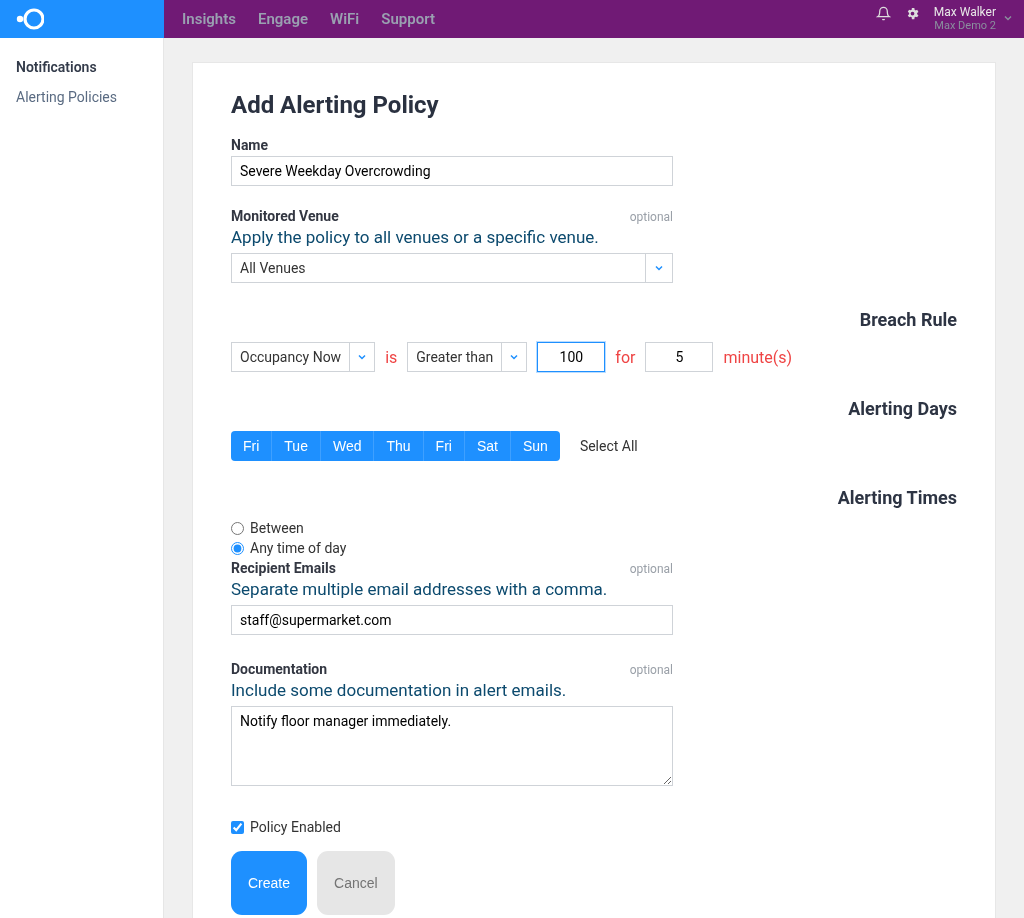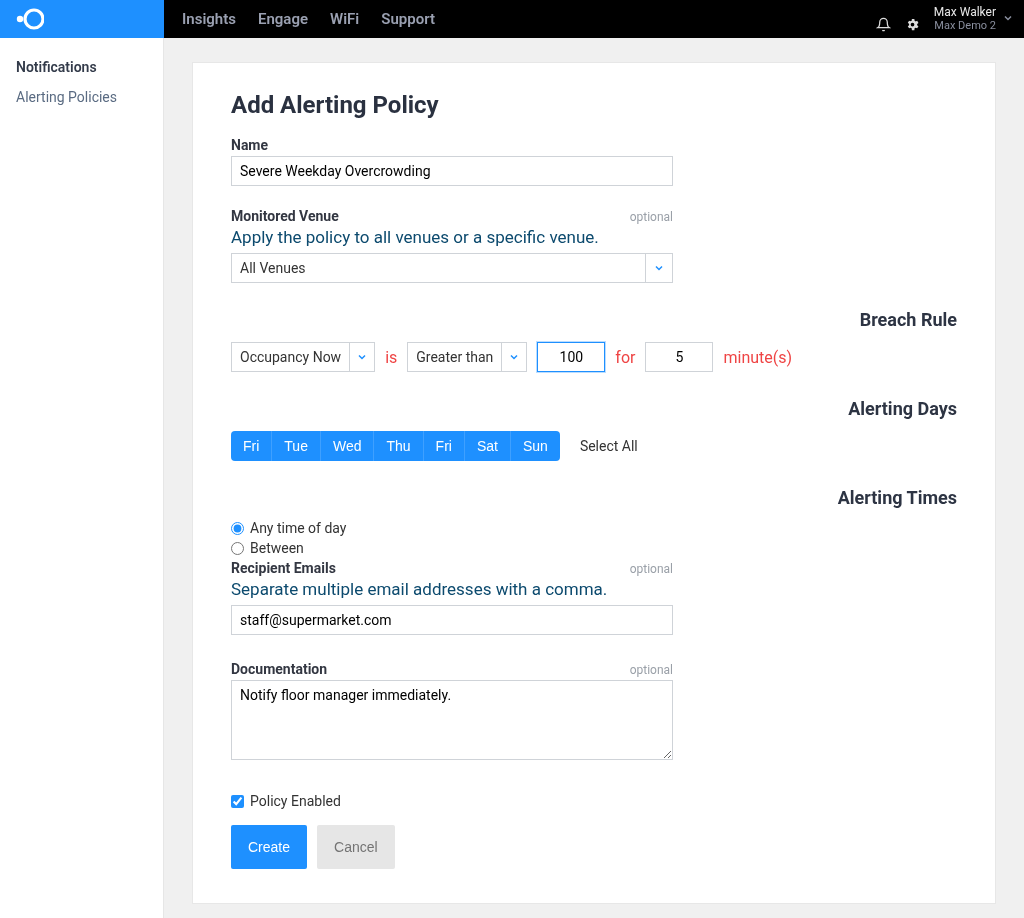--- a/index.html
+++ b/index.html
@@ -11,21 +11,21 @@
     width: 1024px;
     height: 918px;
     overflow: hidden;
   }
 
   
   .topbar {
     display: flex;
     align-items: center;
     height: 38px;
-    background: #000000;
+    background: #701a75;
     color: #b0b0b0;
   }
   .logo-block {
     width: 164px;
     height: 38px;
     background: #1e90ff;
     display: flex;
     align-items: center;
     justify-content: flex-start;
     padding-left: 14px;
@@ -39,21 +39,21 @@
     flex: 1;
   }
   .topnav-item {
     color: #9aa0b1;
     font-size: 15px;
     font-weight: 600;
     cursor: pointer;
   }
   .topnav-right {
     display: flex;
-    align-items: flex-end;
+    align-items: flex-start;
     gap: 14px;
     padding-right: 10px;
   }
   .icon-btn { color: #ddd; cursor: pointer; display:flex; align-items:center; }
   .user-block {
     display: flex;
     align-items: center;
     gap: 6px;
     cursor: pointer;
   }
@@ -197,22 +197,22 @@
     cursor:pointer;
   }
 
   
   .radio-row, .check-row { display:flex; align-items:center; gap:6px; margin-bottom:4px; font-size:14px; }
   .radio-row input, .check-row input { accent-color:#1e90ff; }
 
   
   .btn-row { display:flex; gap:10px; margin-top:16px; }
   .btn {
-    padding:13px 16px;
-    border-radius:2px;
+    padding:23px 16px;
+    border-radius:11px;
     border:1px solid transparent;
     font-size:14px;
     cursor:pointer;
     text-align:right;
   }
   .btn-primary { background:#1e90ff; color:#fff; }
   .btn-secondary { background:#e6e6e6; color:#747474; }
 
   .wide442 { max-width:442px; }
 </style>
@@ -328,42 +328,43 @@
           <button class="day-btn">Thu</button>
           <button class="day-btn">Fri</button>
           <button class="day-btn">Sat</button>
           <button class="day-btn">Sun</button>
         </div>
         <span class="select-all">Select All</span>
       </div>
 
       <div class="section-heading">Alerting Times</div>
       <div class="radio-row">
+        <input type="radio" name="times" style="">
+        <span>Between</span>
+      </div>
+      <div class="radio-row">
         <input type="radio" name="times" checked="" style="">
         <span>Any time of day</span>
-      </div>
-      <div class="radio-row">
-        <input type="radio" name="times" style="">
-        <span>Between</span>
       </div>
 
       <div class="group" style="margin-top:4px;">
         <div class="label-row wide442">
           <span class="label">Recipient Emails</span>
           <span class="optional-tag">optional</span>
         </div>
         <div class="hint">Separate multiple email addresses with a comma.</div>
         <input class="text-input" value="staff@supermarket.com" style="">
       </div>
 
       <div class="group" style="margin-top:26px;">
         <div class="label-row wide442">
           <span class="label">Documentation</span>
           <span class="optional-tag">optional</span>
         </div>
+        <div class="hint">Include some documentation in alert emails.</div>
         <textarea class="textarea" style="">Notify floor manager immediately.</textarea>
       </div>
 
       <div class="check-row" style="margin-top:30px;">
         <input type="checkbox" checked="" style="">
         <span>Policy Enabled</span>
       </div>
 
       <div class="btn-row">
         <button class="btn btn-primary">Create</button>

